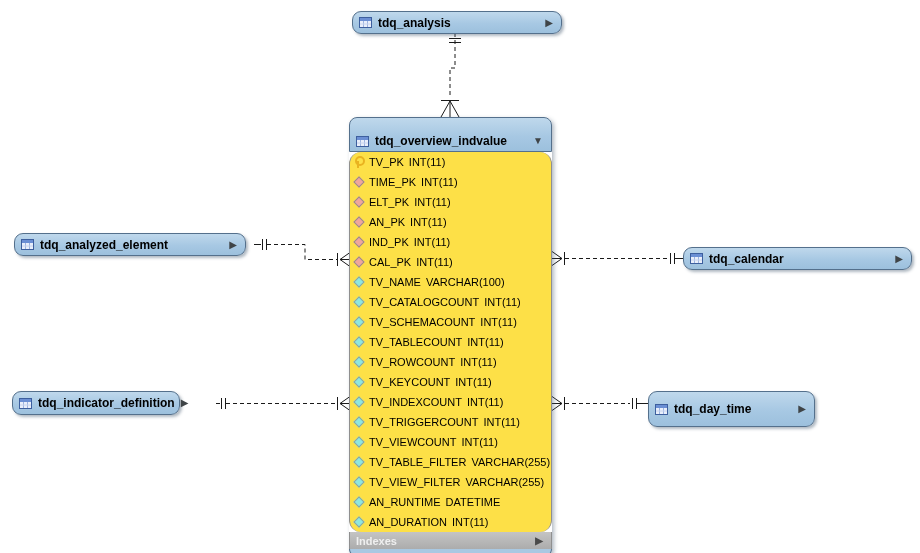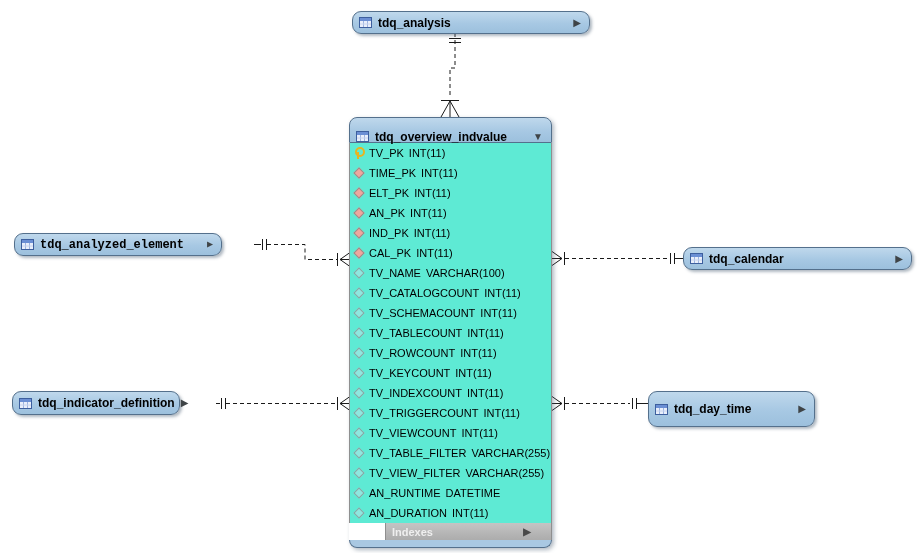--- a/index.html
+++ b/index.html
@@ -49,33 +49,34 @@
   .tbl-icon { display: inline-flex; flex: 0 0 auto; }
   
   .table-expanded {
     position: absolute;
     left: 349px; top: 117px;
     width: 203px;
     box-shadow: 2px 2px 4px rgba(80,100,120,0.45);
     border-radius: 8px;
   }
   .tbl-header {
-    height: 26px;
+    height: 35px;
     display: flex;
     align-items: center;
     gap: 6px;
     padding: 13px 8px 0 6px;
     background: linear-gradient(180deg, #bfd8ec 0%, #a7c8e3 55%, #9cc0dd 100%);
     border: 1px solid #54708c;
     border-radius: 8px 8px 0 0;
   }
   .tbl-rows {
-    background: #5eead4;
+    background: #fde047;
     border-left: 1px solid #8f8f8f;
     border-right: 1px solid #8f8f8f;
+    border-radius: 12px;
   }
   .col-row {
     height: 20px;
     display: flex;
     align-items: center;
     gap: 4px;
     padding: 0 4px 0 3px;
     font-size: 11px;
     color: #000000;
     white-space: nowrap;
@@ -119,28 +120,27 @@
     left: 4px; top: 5px;
     width: 2px; height: 7px;
     background: #e9b320;
     box-shadow: 2px 1px 0 -1px #e9b320, 2px 3px 0 -1px #e9b320;
   }
   
   .tbl-footer {
     height: 17px;
     display: flex;
     align-items: center;
-    padding: 0 20px 0 6px;
+    padding: 0 8px 0 6px;
     background: linear-gradient(180deg, #c4c4c4, #acacac);
     border-left: 1px solid #8f8f8f;
     border-right: 1px solid #8f8f8f;
     font-size: 11px;
     font-weight: bold;
     color: #efefef;
-    margin-left: 36px;
   }
   .tbl-footer .footer-label { flex: 1 1 auto; }
   .tbl-footer .expand-arrow { color: #4a4a4a; }
   .tbl-bottom {
     height: 8px;
     background: #a9c8e2;
     border: 1px solid #54708c;
     border-top: none;
     border-radius: 0 0 8px 8px;
   }
@@ -185,35 +185,35 @@
 
     <g stroke="#1a1a1a" stroke-width="1" fill="none">
       <path d="M562,403.5 L552,396.5 M562,403.5 H552 M562,403.5 L552,410.5"></path>
       <path d="M564.5,397 V410"></path>
       <path d="M565,403.5 H630" stroke-dasharray="4 3"></path>
       <path d="M632.5,398 V409 M636.5,398 V409"></path>
       <path d="M637,403.5 H648"></path>
     </g>
   </svg>
 
-  <div class="table-collapsed" style="left:352px; top:11px; width:238px;">
+  <div class="table-collapsed" style="left:352px; top:11px; width:210px;">
     <span class="tbl-icon">
       <svg width="13" height="11" viewBox="0 0 13 11">
           <rect x="0.5" y="0.5" width="12" height="10" fill="#e9effb" stroke="#3d5f9e"></rect>
           <rect x="1" y="1" width="11" height="3" fill="#6b8fd4"></rect>
           <line x1="4.5" y1="4" x2="4.5" y2="10" stroke="#9db4e0"></line>
           <line x1="8.5" y1="4" x2="8.5" y2="10" stroke="#9db4e0"></line>
           <line x1="1" y1="7" x2="12" y2="7" stroke="#c8d4ee"></line>
         </svg>
     </span>
     <span class="tbl-title">tdq_analysis</span>
     <span class="expand-arrow">▶</span>
   </div>
 
-  <div class="table-collapsed" style="left:14px; top:233px; width:208px;font-family:Liberation Mono, monospace;">
+  <div class="table-collapsed" style="left:14px; top:233px; width:232px;">
     <span class="tbl-icon">
       <svg width="13" height="11" viewBox="0 0 13 11">
           <rect x="0.5" y="0.5" width="12" height="10" fill="#e9effb" stroke="#3d5f9e"></rect>
           <rect x="1" y="1" width="11" height="3" fill="#6b8fd4"></rect>
           <line x1="4.5" y1="4" x2="4.5" y2="10" stroke="#9db4e0"></line>
           <line x1="8.5" y1="4" x2="8.5" y2="10" stroke="#9db4e0"></line>
           <line x1="1" y1="7" x2="12" y2="7" stroke="#c8d4ee"></line>
         </svg>
     </span>
     <span class="tbl-title">tdq_analyzed_element</span>

